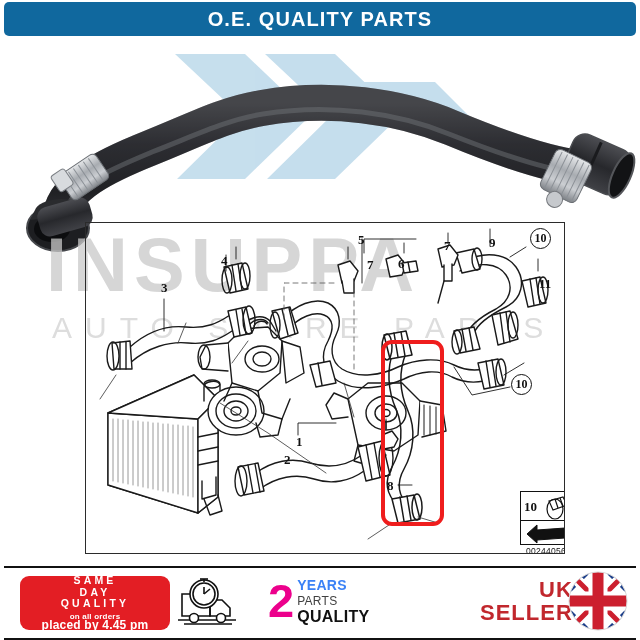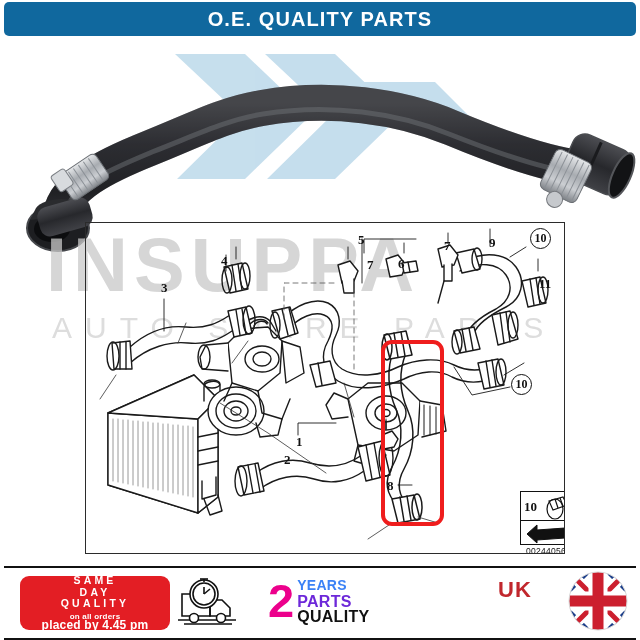--- a/index.html
+++ b/index.html
@@ -135,21 +135,21 @@
   .warranty-wrap {
     position: absolute; left: 18px; top: 10px;
     display: flex; align-items: center;
   }
   .w-two {
     font-size: 47px; font-weight: bold; color: #ec008c; line-height: 44px;
     font-family: "Liberation Sans", sans-serif;
   }
   .w-stack { margin-left: 3px; }
   .w-years { font-size: 14px; font-weight: bold; color: #3b82f6; line-height: 15.5px; letter-spacing: .3px;}
-  .w-parts { font-size: 16px; font-weight: bold; color: #6d28d9; line-height: 15.5px; letter-spacing: .3px;}
+  .w-parts { font-size: 12px; font-weight: normal; color: #404040; line-height: 15.5px; letter-spacing: .3px;}
   .w-warr  { font-size: 16px; font-weight: bold; color: #111; line-height: 15.5px; letter-spacing: .3px;}
 
   .seller-wrap { position: absolute; left: 30px; top: 10px; }
   .s-uk, .s-seller {
     font-size: 22px; font-weight: bold; color: #c1272d; line-height: 23px;
     font-family: "Liberation Sans", sans-serif; letter-spacing: 1px;
   }
   .s-uk { margin-left: 18px; }
   .flag-badge { position: absolute; left: 118px; top: 3px; width: 60px; height: 60px; }
 </style>
@@ -575,20 +575,21 @@
           <div class="w-years">YEARS</div>
           <div class="w-parts">PARTS</div>
           <div class="w-warr">QUALITY</div>
         </div>
       </div>
     </div>
 
     <div class="footer-sec sec-seller">
       <div class="seller-wrap">
         <div class="s-uk">UK</div>
+        <div class="s-seller">SELLER</div>
       </div>
       <svg class="flag-badge" viewBox="0 0 60 60">
         <defs>
           <clipPath id="circ">
               <circle cx="30" cy="30" r="29"></circle>
             </clipPath>
         </defs>
         <g clip-path="url(#circ)">
           <rect x="0" y="0" width="60" height="60" fill="#ffffff"></rect>
 

